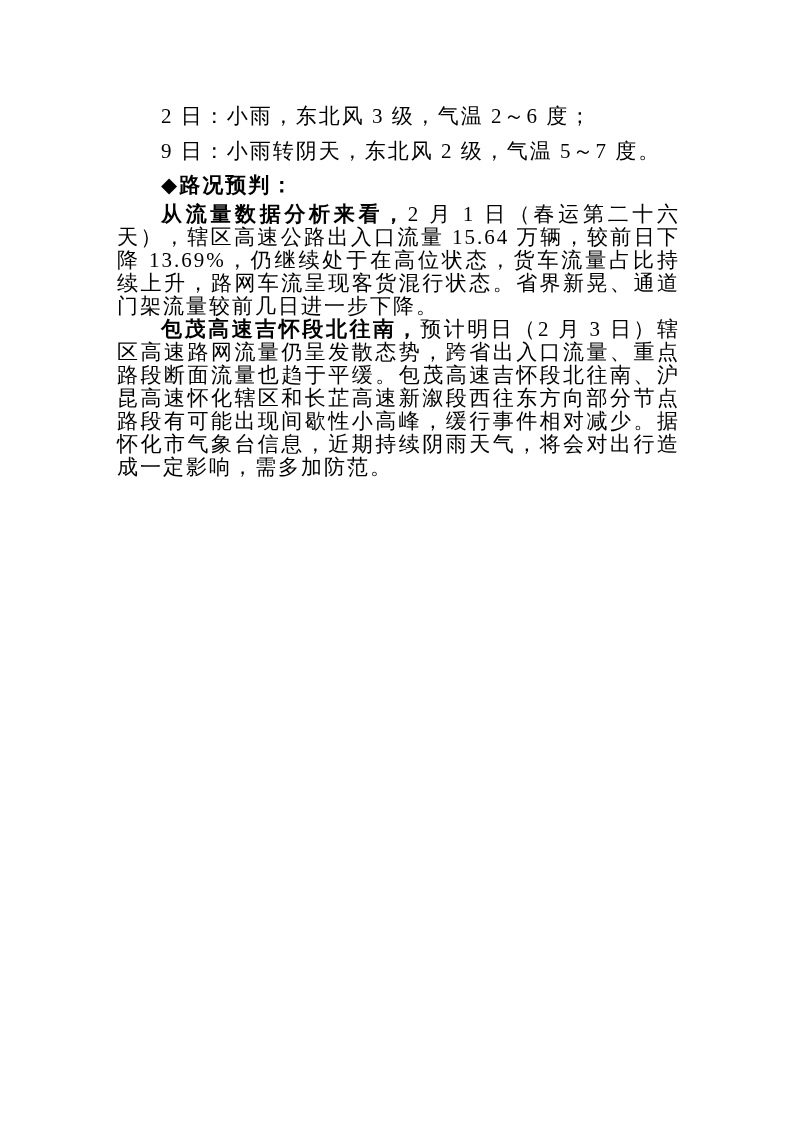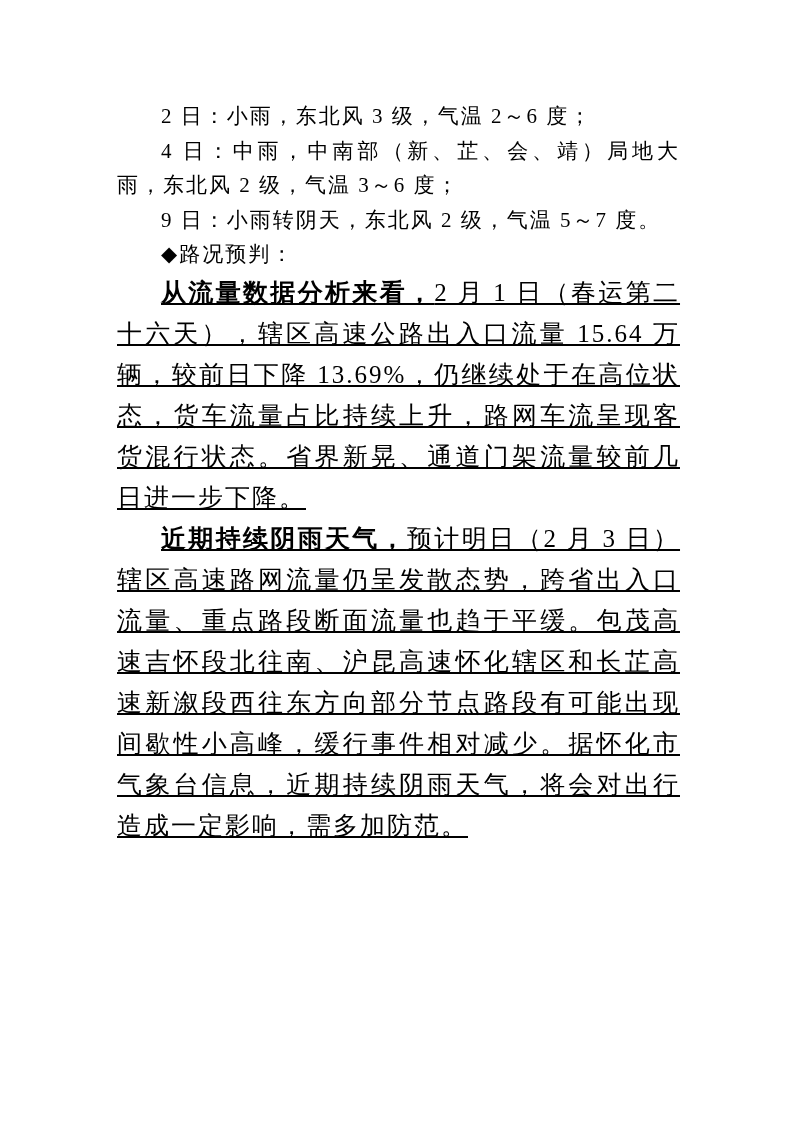--- a/index.html
+++ b/index.html
@@ -33,42 +33,40 @@
     font-size: 21px;
     line-height: 34.5px;
     letter-spacing: 2px;
     text-indent: 44px;
   }
   .section-heading {
     font-size: 21px;
     line-height: 35px;
     letter-spacing: 2px;
     text-indent: 44px;
-    font-weight: normal;
+    font-weight: bold;
   }
   .body-para {
-    font-size: 25px;
-    line-height: 41px;
+    font-size: 21px;
+    line-height: 23px;
     letter-spacing: 2px;
     text-indent: 44px;
-    text-decoration: underline;
   }
   .body-para b {
     font-weight: bold;
   }
 </style>
 </head>
 <body>
 
 <div class="page" style="background: rgb(255, 255, 255); color: rgb(0, 0, 0);">
   <div class="content">
     <div id="weather-list">
         <p class="weather-line">2 日：小雨，东北风 3 级，气温 2～6 度；</p>
-        <p class="weather-line">4 日：中雨，中南部（新、芷、会、靖）局地大雨，东北风 2 级，气温 3～6 度；</p>
         <p class="weather-line">9 日：小雨转阴天，东北风 2 级，气温 5～7 度。</p>
       </div>
     <p class="section-heading">◆路况预判：</p>
     <div id="paragraphs">
         <p class="body-para"><b>从流量数据分析来看，</b><span>2 月 1 日（春运第二十六天），辖区高速公路出入口流量 15.64 万辆，较前日下降 13.69%，仍继续处于在高位状态，货车流量占比持续上升，路网车流呈现客货混行状态。省界新晃、通道门架流量较前几日进一步下降。</span></p>
-        <p class="body-para"><b>近期持续阴雨天气，</b><span>预计明日（2 月 3 日）辖区高速路网流量仍呈发散态势，跨省出入口流量、重点路段断面流量也趋于平缓。包茂高速吉怀段北往南、沪昆高速怀化辖区和长芷高速新溆段西往东方向部分节点路段有可能出现间歇性小高峰，缓行事件相对减少。据怀化市气象台信息，近期持续阴雨天气，将会对出行造成一定影响，需多加防范。</span></p>
+        <p class="body-para"><b>包茂高速吉怀段北往南，</b><span>预计明日（2 月 3 日）辖区高速路网流量仍呈发散态势，跨省出入口流量、重点路段断面流量也趋于平缓。包茂高速吉怀段北往南、沪昆高速怀化辖区和长芷高速新溆段西往东方向部分节点路段有可能出现间歇性小高峰，缓行事件相对减少。据怀化市气象台信息，近期持续阴雨天气，将会对出行造成一定影响，需多加防范。</span></p>
       </div>
   </div>
 </div>
 
 </body></html>

